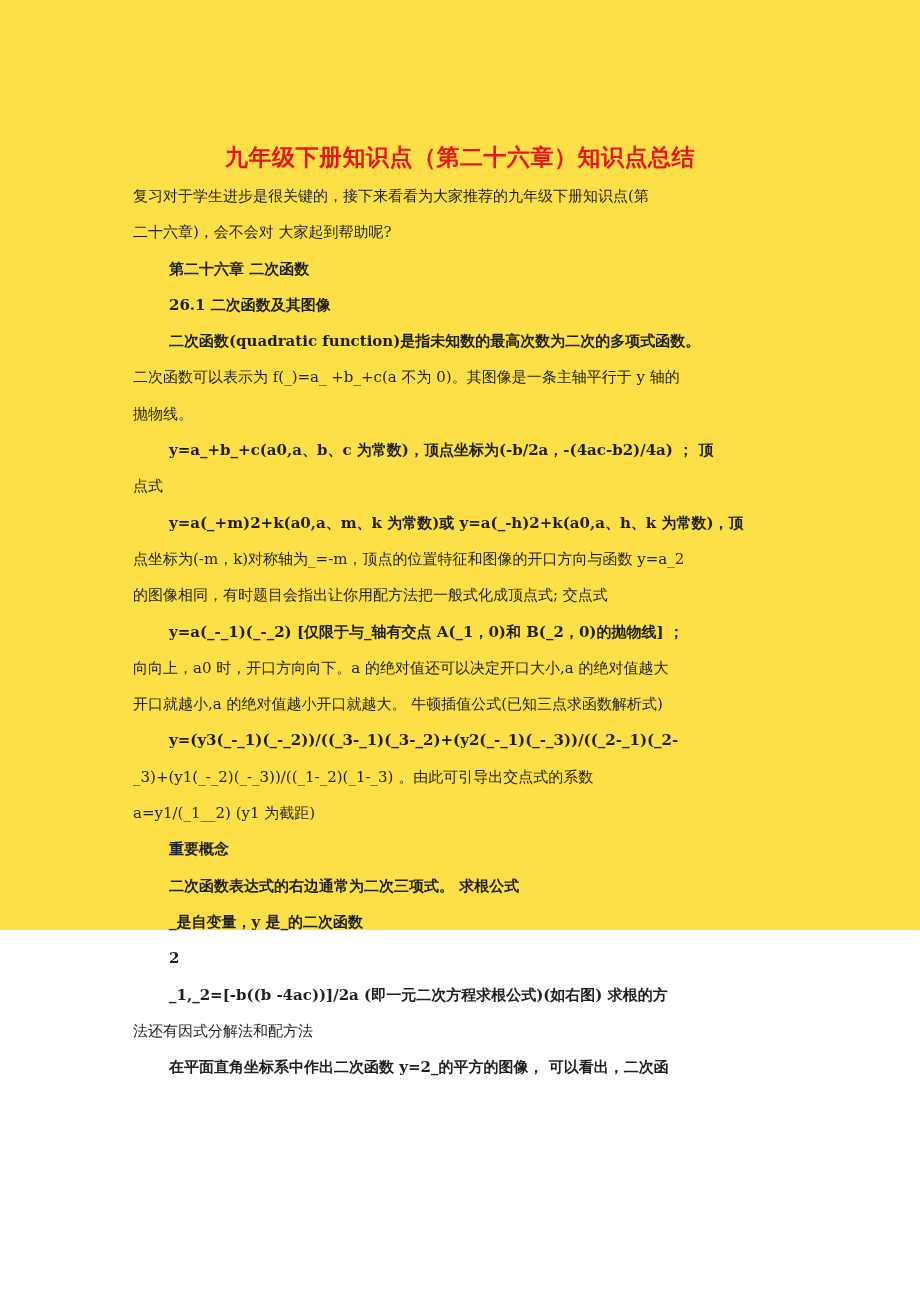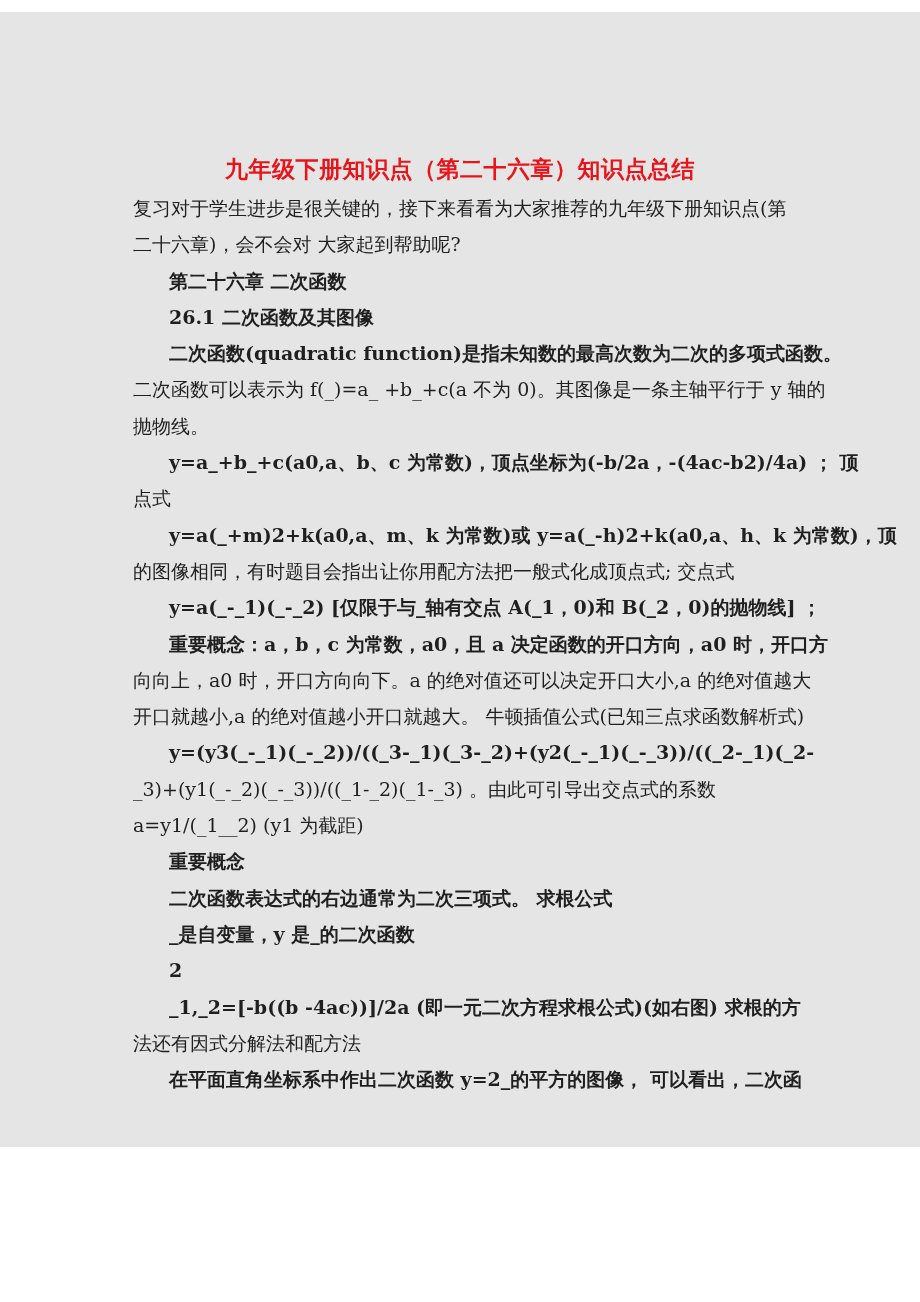--- a/index.html
+++ b/index.html
@@ -11,24 +11,24 @@
     width: 920px;
     height: 1302px;
     position: relative;
     overflow: hidden;
     font-family: "DejaVu Serif", "Liberation Serif", serif;
     color: #1a1a1a;
   }
   .page {
     position: absolute;
     left: 0;
-    top: 12px;
+    top: 0;
     width: 920px;
-    height: 1135px;
-    background: #e5e5e5;
+    height: 930px;
+    background: #fde047;
   }
   .title {
     position: absolute;
     left: 0;
     top: 141px;
     width: 920px;
     text-align: center;
     font-family: "DejaVu Sans", "Liberation Sans", sans-serif;
     font-size: 23px;
     font-weight: bold;
@@ -39,21 +39,21 @@
   }
   .body {
     position: absolute;
     left: 133px;
     top: 178px;
     width: 650px;
   }
   .line {
     height: 36.3px;
     line-height: 36.3px;
-    font-size: 19px;
+    font-size: 15px;
     white-space: pre;
     color: #1f1f1f;
     margin: 0;
   }
   .indent {
     padding-left: 36px;
     font-weight: bold;
   }
 </style>
 </head>
@@ -66,23 +66,23 @@
     <p class="line">复习对于学生进步是很关键的，接下来看看为大家推荐的九年级下册知识点(第</p>
     <p class="line">二十六章)，会不会对 大家起到帮助呢?</p>
     <p class="line indent">第二十六章 二次函数</p>
     <p class="line indent">26.1 二次函数及其图像</p>
     <p class="line indent">二次函数(quadratic function)是指未知数的最高次数为二次的多项式函数。</p>
     <p class="line">二次函数可以表示为 f(_)=a_ +b_+c(a 不为 0)。其图像是一条主轴平行于 y 轴的</p>
     <p class="line">抛物线。</p>
     <p class="line indent">y=a_+b_+c(a0,a、b、c 为常数)，顶点坐标为(-b/2a，-(4ac-b2)/4a) ； 顶</p>
     <p class="line">点式</p>
     <p class="line indent">y=a(_+m)2+k(a0,a、m、k 为常数)或 y=a(_-h)2+k(a0,a、h、k 为常数)，顶</p>
+    <p class="line">点坐标为(-m，k)对称轴为_=-m，顶点的位置特征和图像的开口方向与函数 y=a_2</p>
     <p class="line">的图像相同，有时题目会指出让你用配方法把一般式化成顶点式; 交点式</p>
     <p class="line indent">y=a(_-_1)(_-_2) [仅限于与_轴有交点 A(_1，0)和 B(_2，0)的抛物线] ；</p>
-    <p class="line indent">重要概念：a，b，c 为常数，a0，且 a 决定函数的开口方向，a0 时，开口方</p>
     <p class="line">向向上，a0 时，开口方向向下。a 的绝对值还可以决定开口大小,a 的绝对值越大</p>
     <p class="line">开口就越小,a 的绝对值越小开口就越大。 牛顿插值公式(已知三点求函数解析式)</p>
     <p class="line indent">y=(y3(_-_1)(_-_2))/((_3-_1)(_3-_2)+(y2(_-_1)(_-_3))/((_2-_1)(_2-</p>
     <p class="line">_3)+(y1(_-_2)(_-_3))/((_1-_2)(_1-_3) 。由此可引导出交点式的系数</p>
     <p class="line">a=y1/(_1__2) (y1 为截距)</p>
     <p class="line indent">重要概念</p>
     <p class="line indent">二次函数表达式的右边通常为二次三项式。 求根公式</p>
     <p class="line indent">_是自变量，y 是_的二次函数</p>
     <p class="line indent">2</p>
     <p class="line indent">_1,_2=[-b((b -4ac))]/2a (即一元二次方程求根公式)(如右图) 求根的方</p>

